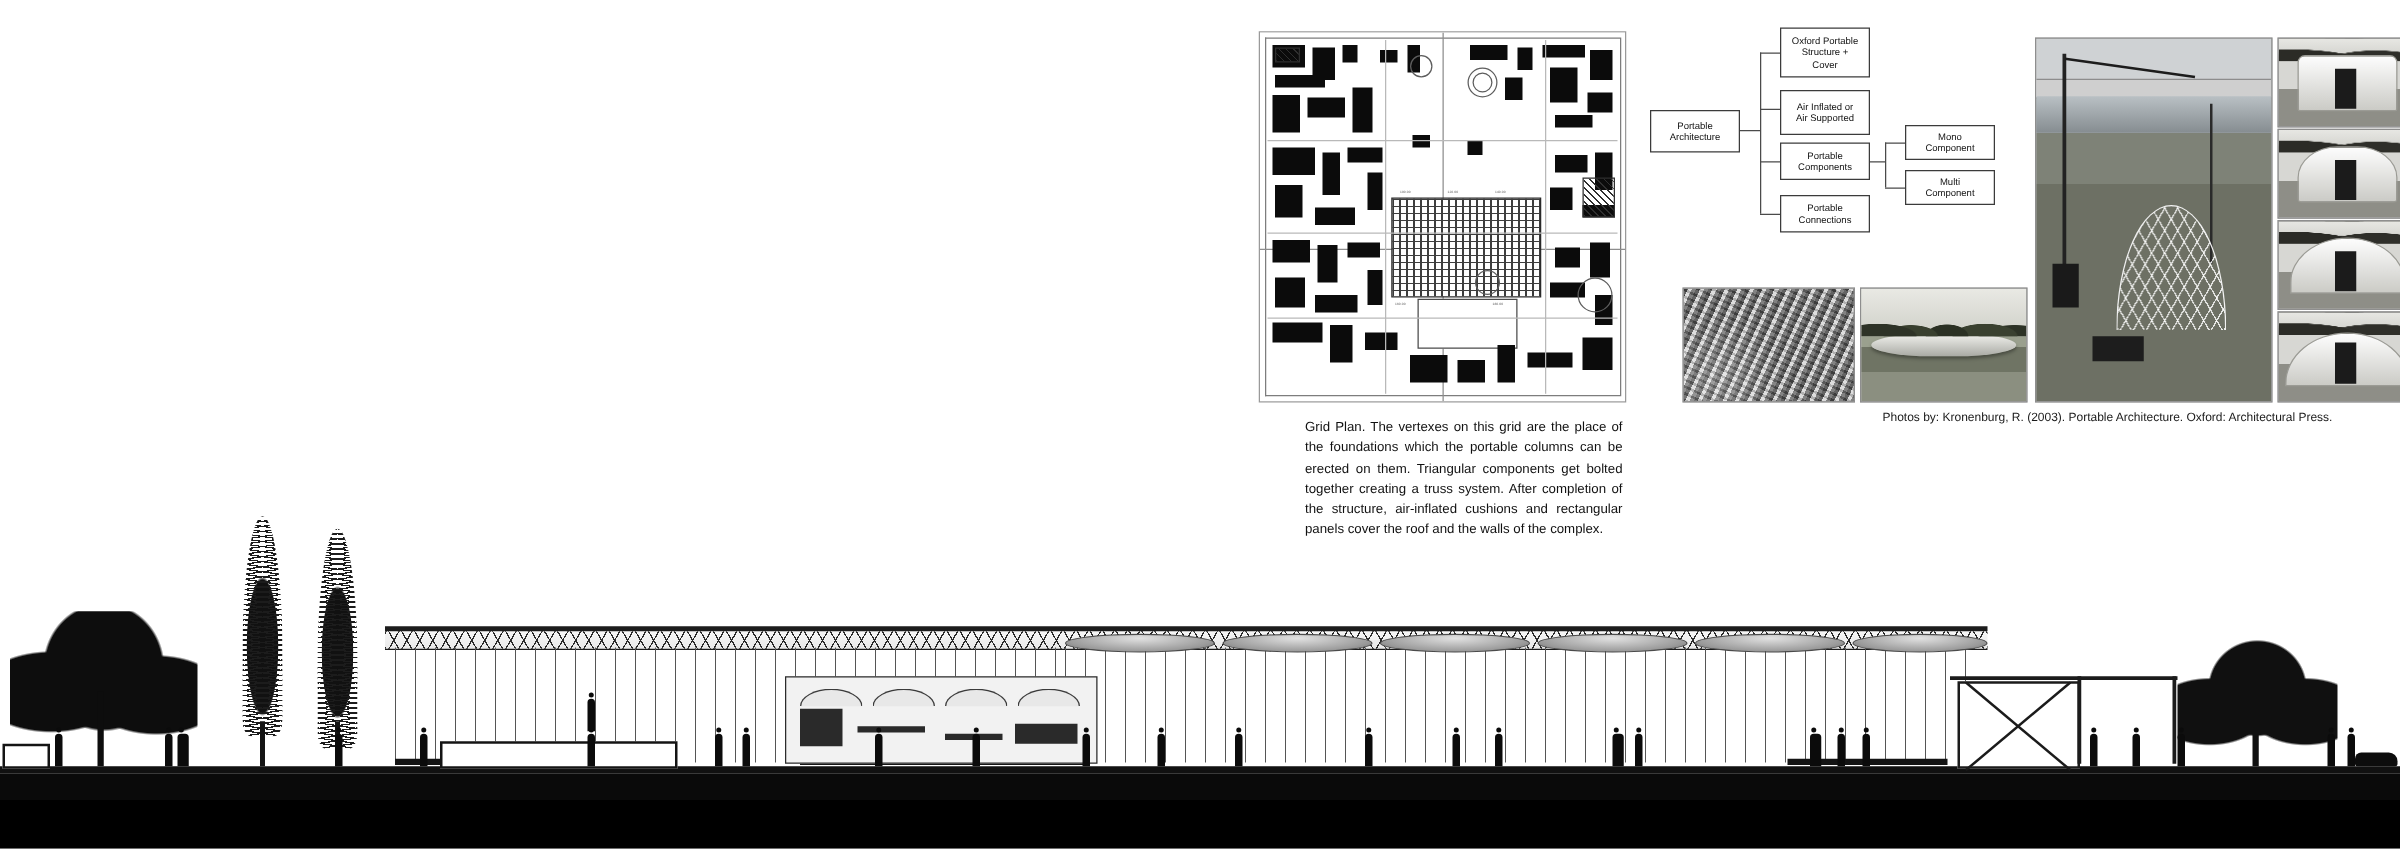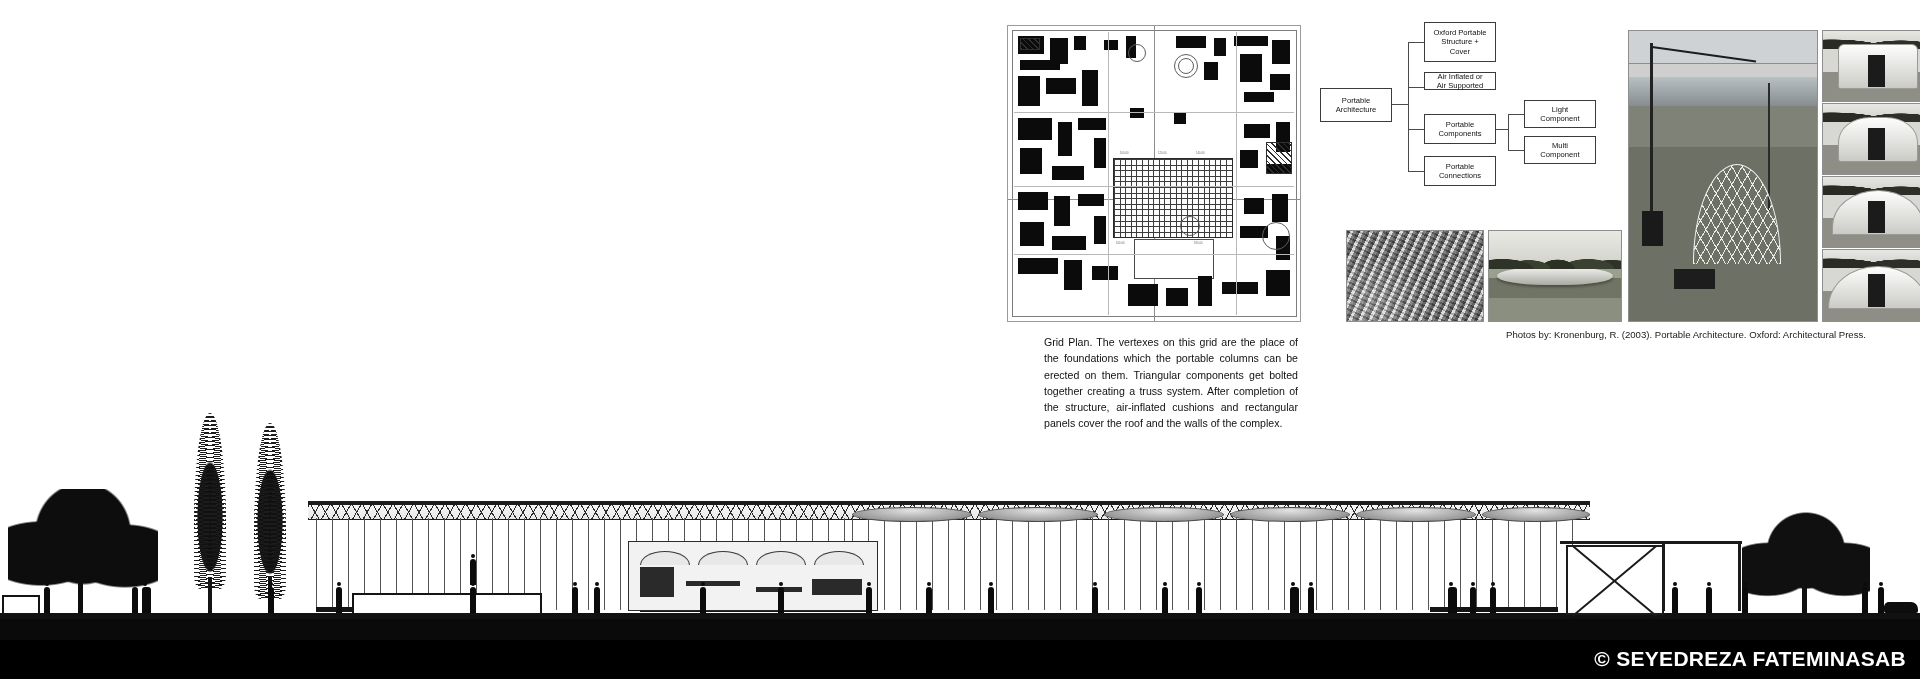--- a/index.html
+++ b/index.html
@@ -564,30 +564,30 @@
 
   <div class="diagram">
 
     <div class="dgm-node" style="left:0px; top:66px;  width:72px; height:34px;">Portable
 Architecture</div>
 
     <div class="dgm-node" style="left:104px; top:0px;  width:72px; height:40px;">Oxford Portable
 Structure +
 Cover</div>
 
-    <div class="dgm-node" style="left:104px; top:50px; width:72px; height:18px;">Air Inflated or
+    <div class="dgm-node" style="left:104px; top:50px; width:72px; height:36px;">Air Inflated or
 Air Supported</div>
 
     <div class="dgm-node" style="left:104px; top:92px; width:72px; height:30px;">Portable
 Components</div>
 
     <div class="dgm-node" style="left:104px; top:134px; width:72px; height:30px;">Portable
 Connections</div>
 
-    <div class="dgm-node" style="left:204px; top:78px; width:72px; height:28px;">Light
+    <div class="dgm-node" style="left:204px; top:78px; width:72px; height:28px;">Mono
 Component</div>
 
     <div class="dgm-node" style="left:204px; top:114px; width:72px; height:28px;">Multi
 Component</div>
 
     <div class="dgm-conn" style="left:72px; top:82px;  width:16px; height:1px;"></div>
     <div class="dgm-conn" style="left:88px; top:20px;  width:1px;  height:129px;"></div>
     <div class="dgm-conn" style="left:88px; top:20px;  width:16px; height:1px;"></div>
     <div class="dgm-conn" style="left:88px; top:65px;  width:16px; height:1px;"></div>
     <div class="dgm-conn" style="left:88px; top:107px; width:16px; height:1px;"></div>
@@ -730,15 +730,14 @@
     <div class="person" style="left:1706px;"></div>
     <div class="person" style="left:1742px;"></div>
     <div class="person" style="left:1862px;"></div>
     <div class="person" style="left:1878px;"></div>
 
     <div class="car" style="left:1884px;"></div>
     <div class="person" style="left:470px; top:204px; bottom:auto;"></div>
   </div>
 
   <div class="footer-bar"></div>
-  <div class="footer-credit">© SEYEDREZA FATEMINASAB</div>
 
 </div>
 
 </body></html>

